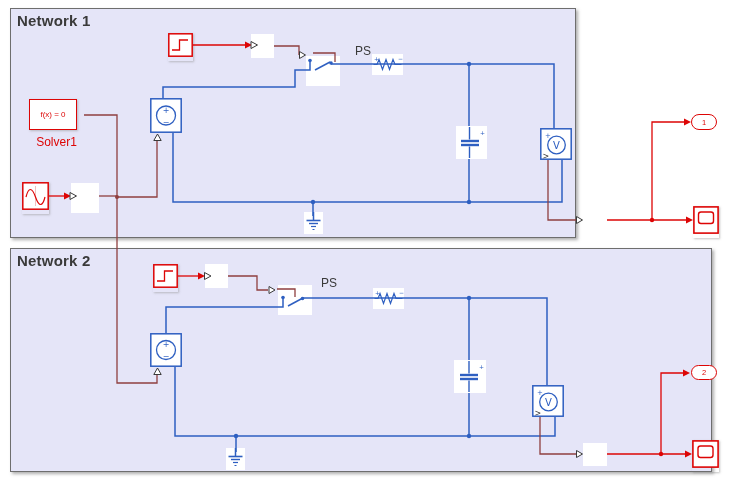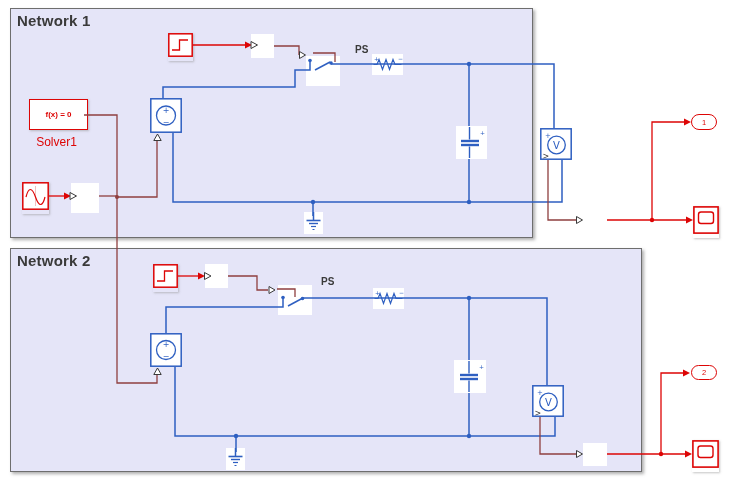--- a/index.html
+++ b/index.html
@@ -8,21 +8,21 @@
   }
   html,body{margin:0;padding:0;}
   body{font-family:"Liberation Sans","DejaVu Sans",sans-serif;background:#fff;}
   #canvas{position:relative;width:737px;height:484px;background:#fff;overflow:hidden;}
   .network{position:absolute;background:var(--netbg);border:1.4px solid var(--netborder);
     box-shadow:2px 2px 3px rgba(110,110,110,.55);box-sizing:border-box;}
   .net-title{position:absolute;left:6px;top:3px;font-size:15px;font-weight:bold;
     color:var(--titlecolor);letter-spacing:.2px;}
   .block{position:absolute;z-index:3;}
   .whitebox{position:absolute;z-index:2;background:var(--white);}
-  .ps-label{position:absolute;z-index:6;font-size:10px;color:var(--pstext);font-weight:bold;padding-left:40px;}
+  .ps-label{position:absolute;z-index:6;font-size:12px;color:var(--pstext);font-weight:normal;padding-left:40px;}
   .solver{position:absolute;z-index:3;background:#fff;border:1.4px solid var(--red);
     box-sizing:border-box;display:flex;align-items:center;justify-content:center;
     box-shadow:1px 1px 2px rgba(140,140,140,.5);}
   .solver span{font-size:8px;color:var(--red);}
   .block-label{position:absolute;z-index:3;font-size:12px;color:var(--red);text-align:center;}
   .outport{position:absolute;z-index:3;background:#fff;border:1.2px solid var(--red);
     border-radius:8px;box-sizing:border-box;display:flex;align-items:center;justify-content:center;}
   .outport span{font-size:7.5px;color:var(--red);}
   #wires{position:absolute;left:0;top:0;z-index:5;pointer-events:none;}
   .wb{stroke:var(--blue);stroke-width:1.5;fill:none;}
@@ -34,28 +34,28 @@
   .ar{fill:var(--red);}
   .hollow{fill:#fff;stroke:#3a3a3a;stroke-width:1;}
   svg text{font-family:"DejaVu Sans","Liberation Sans",sans-serif;}
   .icon-red-box{box-shadow:1px 1px 2px rgba(140,140,140,.5);}
 </style>
 </head>
 <body>
 
 <div id="canvas">
 
-  <div class="network" style="left:10px;top:8px;width:523px;height:230px;text-align:center;">
+  <div class="network" style="left:10px;top:8px;width:566px;height:230px;text-align:center;">
     <span class="net-title">Network 1</span>
   </div>
-  <div class="network" style="left:10px;top:248px;width:632px;height:224px;">
+  <div class="network" style="left:10px;top:248px;width:702px;height:224px;">
     <span class="net-title">Network 2</span>
   </div>
 
-  <div class="solver" style="left:29px;top:99px;width:59px;height:31px;font-weight:bold;">
+  <div class="solver" style="left:29px;top:99px;width:48px;height:31px;">
     <span>f(x) = 0</span>
   </div>
   <div class="block-label" style="left:29px;top:135px;width:55px;">Solver1</div>
 
   <div class="block icon-red-box" style="left:22px;top:182px;">
     <svg width="27" height="28">
       <rect x="0.8" y="0.8" width="25.4" height="26.4" fill="#fff" stroke="var(--red)" stroke-width="1.5"></rect>
       <line x1="13.5" y1="4" x2="13.5" y2="24" stroke="#eeb0b0" stroke-width="0.8"></line>
       <path d="M4,15 C6.5,5 10,5 13.5,15 C17,25 20.5,25 23,15" fill="none" stroke="var(--red)" stroke-width="1.2"></path>
     </svg>

